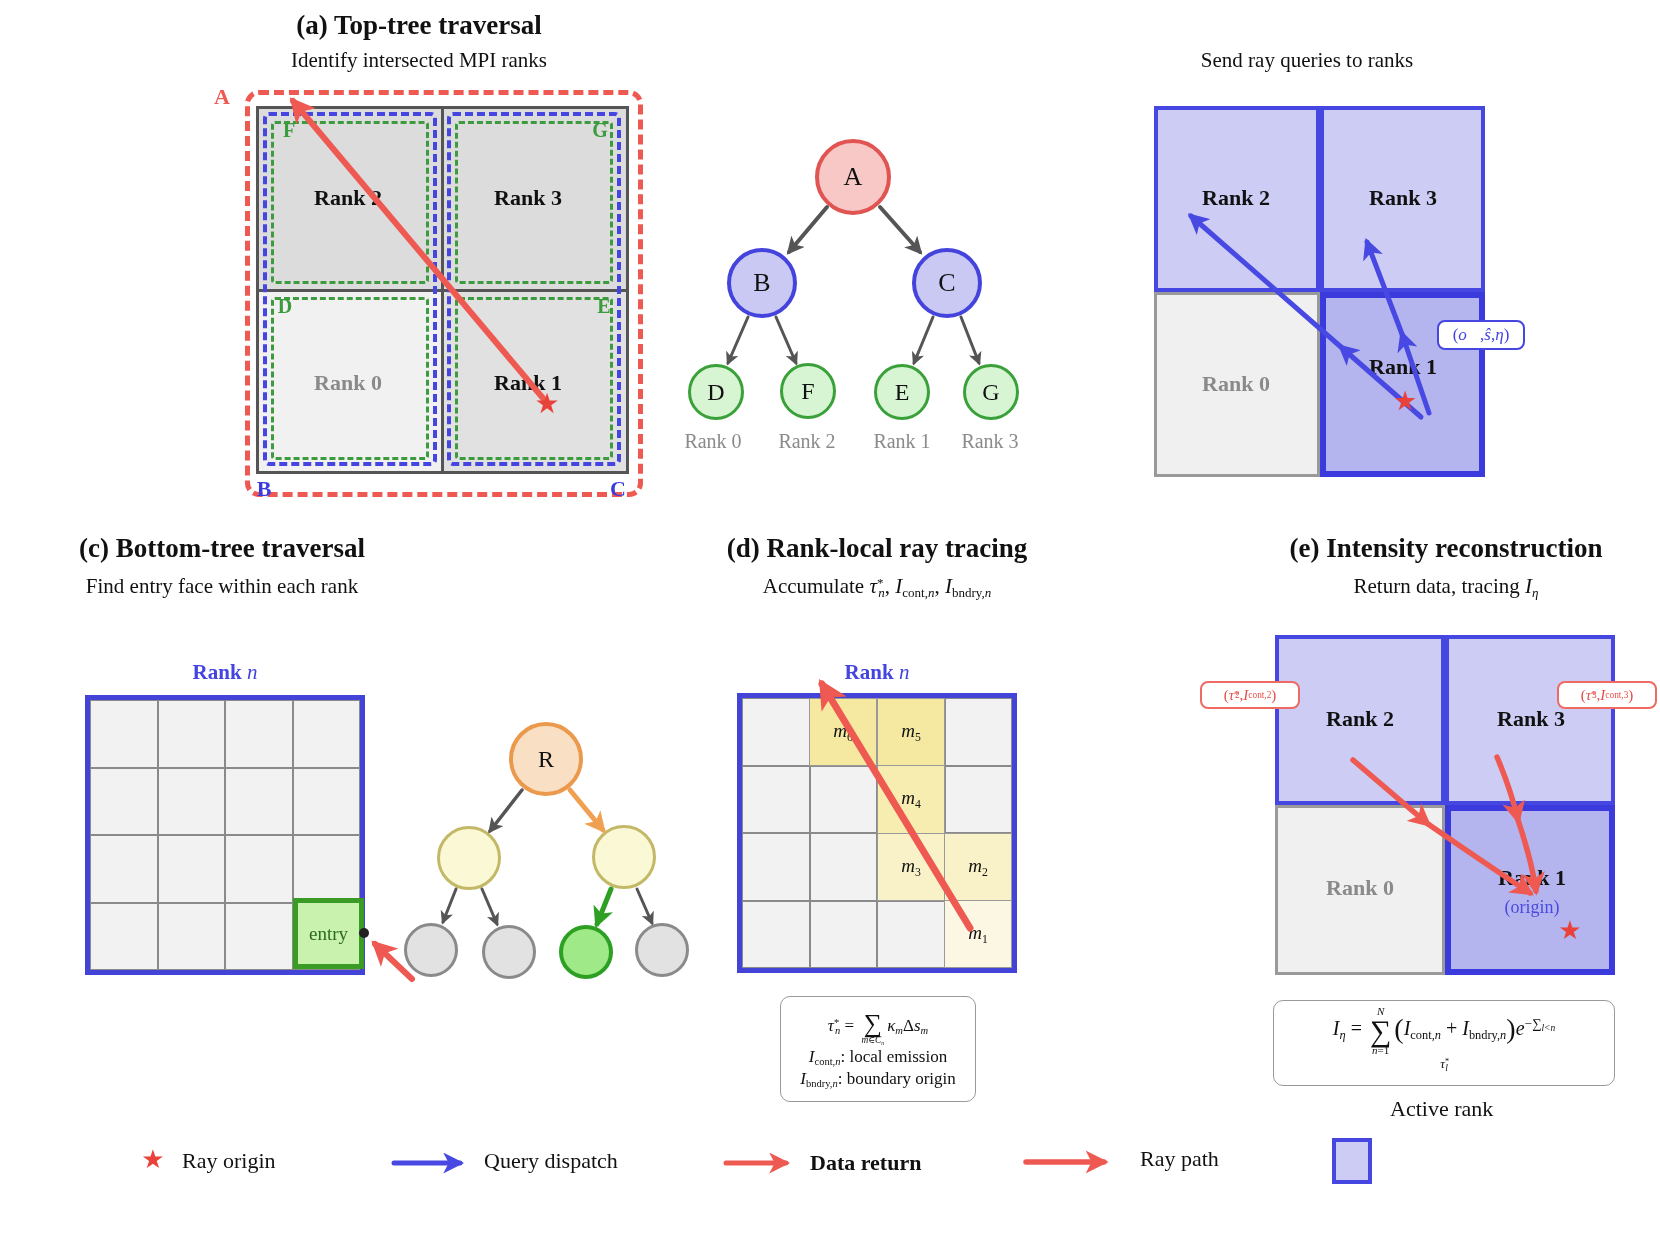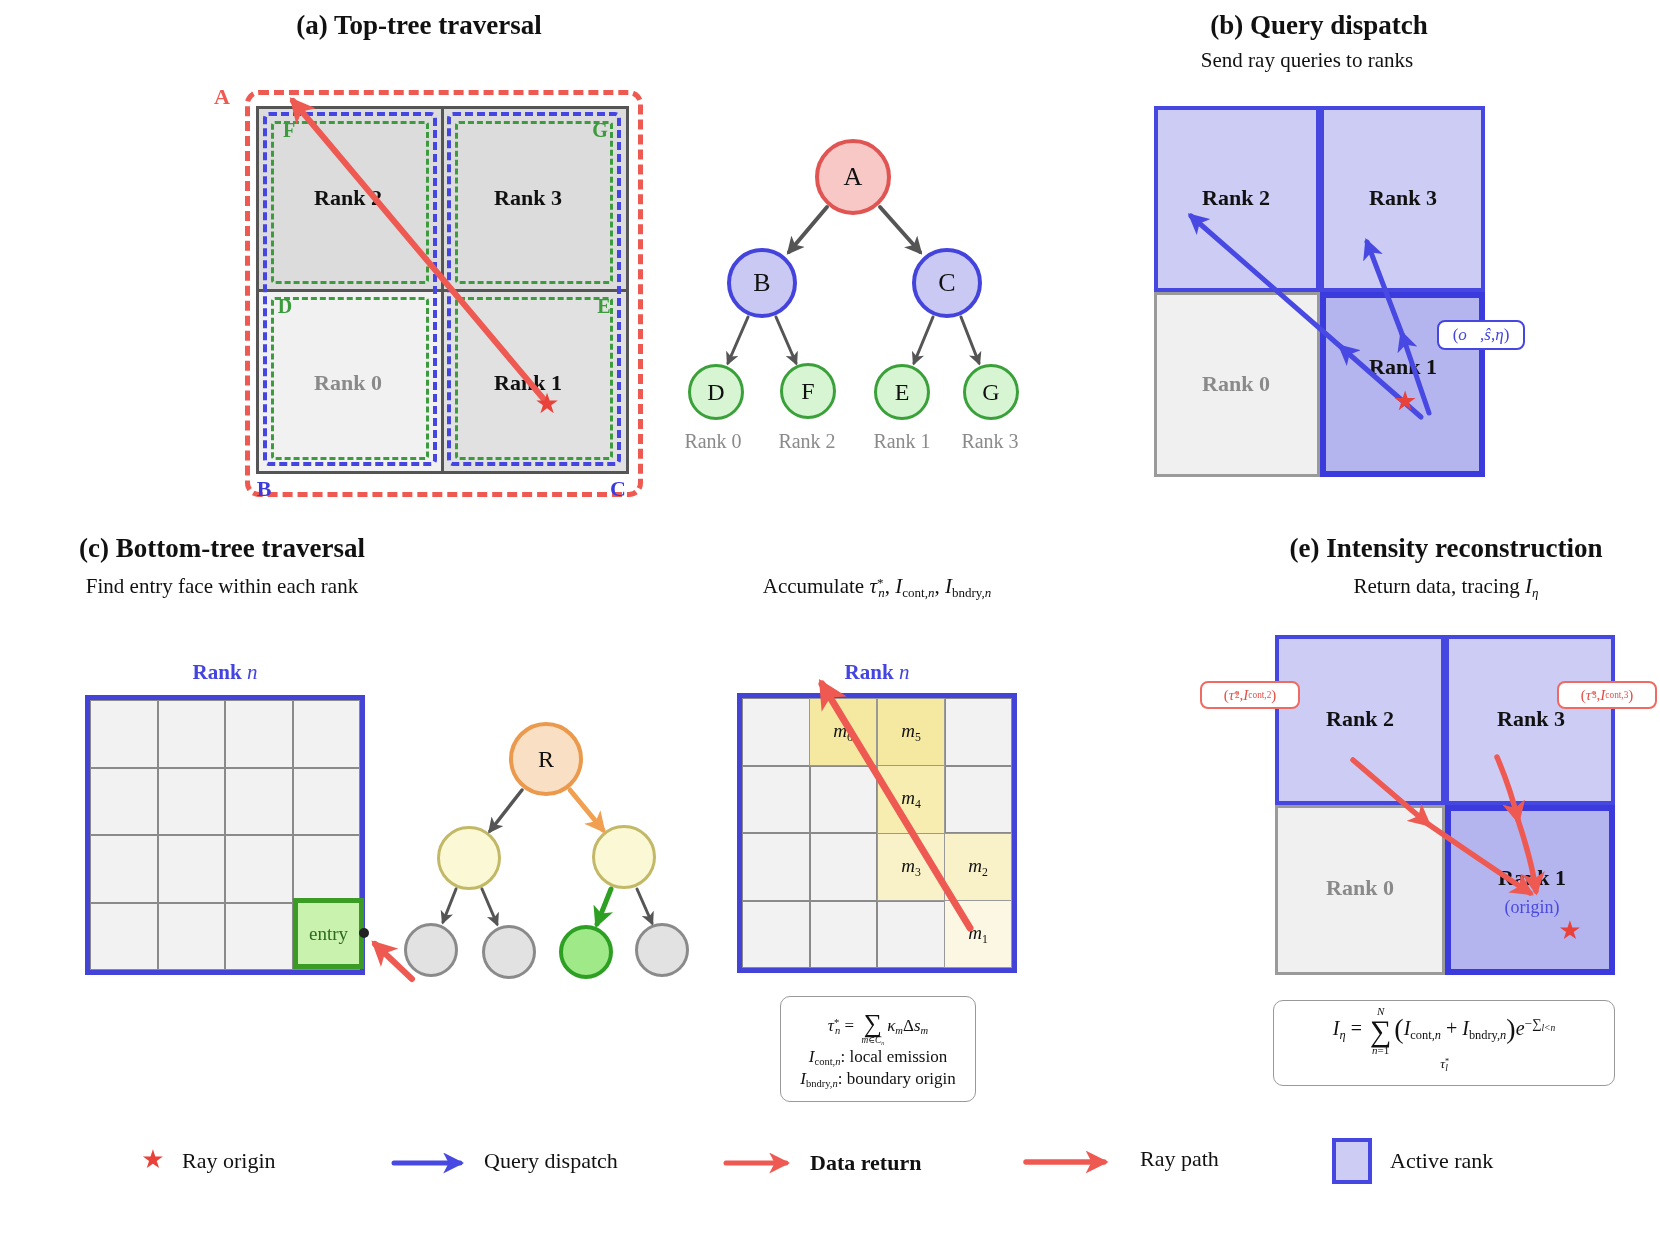--- a/index.html
+++ b/index.html
@@ -105,20 +105,21 @@
 
     <g stroke="#ee5a52" stroke-width="5.5" fill="none" stroke-linecap="round">
       <path d="M1353,760 Q1396,797 1428,824" marker-end="url(#ar-red)"></path>
       <path d="M1428,824 Q1492,868 1530,893" marker-end="url(#ar-red)"></path>
       <path d="M1497,757 Q1511,790 1518,820" marker-end="url(#ar-red)"></path>
       <path d="M1518,820 Q1532,862 1536,891" marker-end="url(#ar-red)"></path>
     </g>
   </svg>
 
   <div class="title" style="left:139px;top:10px;">(a) Top-tree traversal</div>
+  <div class="subtitle" style="left:139px;top:48px;">Identify intersected MPI ranks</div>
 
   <div class="dashbox" style="left:245px;top:90px;width:398px;height:407px;border:5px dashed #ee5a52;border-radius:14px;"></div>
   <div class="clabel red-t" style="left:222px;top:97px;">A</div>
 
   <div class="abs" style="left:256px;top:106px;width:373px;height:368px;border:3px solid #555;background:#555;display:grid;grid-template-columns:1fr 1fr;grid-template-rows:1fr 1fr;gap:3px;box-sizing:border-box;">
     <div style="background:#dcdcdc;"></div>
     <div style="background:#dcdcdc;"></div>
     <div style="background:#f1f1f1;"></div>
     <div style="background:#e1e1e1;"></div>
   </div>
@@ -165,21 +166,20 @@
       <span>E</span>
     </div>
   <div class="tnode" style="left:991px;top:392px;width:56px;height:56px;border:3px solid #3aa13a;background:#d7f5d3;font-size:24px;">
       <span>G</span>
     </div>
   <div class="clabel gray" style="left:713px;top:441px;font-size:20px;">Rank 0</div>
   <div class="clabel gray" style="left:807px;top:441px;font-size:20px;">Rank 2</div>
   <div class="clabel gray" style="left:902px;top:441px;font-size:20px;">Rank 1</div>
   <div class="clabel gray" style="left:990px;top:441px;font-size:20px;">Rank 3</div>
 
-  <div class="title" style="left:1039px;top:10px;">(b) Query dispatch</div>
   <div class="subtitle" style="left:1027px;top:48px;">Send ray queries to ranks</div>
 
   <div class="quad" style="left:1154px;top:106px;width:166px;height:186px;background:#ccccf5;border:4px solid #4646e0;"></div>
   <div class="quad" style="left:1320px;top:106px;width:165px;height:186px;background:#ccccf5;border:4px solid #4646e0;"></div>
   <div class="quad" style="left:1154px;top:292px;width:166px;height:185px;background:#f0f0f0;border:3px solid #9a9a9a;"></div>
   <div class="quad" style="left:1320px;top:292px;width:165px;height:185px;background:#b4b4ef;border:6px solid #3b3bdd;"></div>
 
   <div class="clabel rank-label" style="left:1236px;top:198px;">Rank 2</div>
   <div class="clabel rank-label" style="left:1403px;top:198px;">Rank 3</div>
   <div class="clabel rank-label gray" style="left:1236px;top:384px;">Rank 0</div>
@@ -226,20 +226,21 @@
   <div class="tnode" style="left:546px;top:759px;width:74px;height:74px;border:4px solid #eb9a4d;background:#f9dfc4;font-size:24px;">
       <span>R</span>
     </div>
   <div class="tnode" style="left:469px;top:858px;width:64px;height:64px;border:3px solid #c2b866;background:#fbf8d6;"></div>
   <div class="tnode" style="left:624px;top:857px;width:64px;height:64px;border:3px solid #c2b866;background:#fbf8d6;"></div>
   <div class="tnode" style="left:431px;top:950px;width:54px;height:54px;border:3px solid #8a8a8a;background:#e2e2e2;"></div>
   <div class="tnode" style="left:509px;top:952px;width:54px;height:54px;border:3px solid #8a8a8a;background:#e2e2e2;"></div>
   <div class="tnode" style="left:586px;top:952px;width:54px;height:54px;border:4px solid #2da023;background:#a0e988;"></div>
   <div class="tnode" style="left:662px;top:950px;width:54px;height:54px;border:3px solid #8a8a8a;background:#e2e2e2;"></div>
 
+  <div class="title" style="left:597px;top:533px;">(d) Rank-local ray tracing</div>
   <div class="subtitle" style="left:597px;top:574px;"><span class="sg-t">Accumulate </span><span class="sg-i">τ</span><span class="sg-sup">*</span><span class="sg-tsubi">n</span><span class="sg-t">, </span><span class="sg-i">I</span><span class="sg-sub">cont,</span><span class="sg-subi">n</span><span class="sg-t">, </span><span class="sg-i">I</span><span class="sg-sub">bndry,</span><span class="sg-subi">n</span></div>
   <div class="clabel blue-t" style="left:877px;top:672px;font-size:21px;"><span class="sg-b">Rank </span><span class="sg-i">n</span></div>
 
   <div class="cellgrid" style="left:737px;top:693px;width:280px;height:280px;">
     <div class="cell"></div>
       <div class="cell"></div>
       <div class="cell"></div>
       <div class="cell"></div>
     <div class="cell"></div>
       <div class="cell"></div>
@@ -340,15 +341,15 @@
     <line x1="4" y1="12" x2="64" y2="12" stroke="#ee5a52" stroke-width="5" stroke-linecap="round" marker-end="url(#ar-red)"></line>
   </svg>
   <div class="legend-label" style="left:810px;top:1150px;font-weight:bold;">Data return</div>
 
   <svg class="abs" style="left:1022px;top:1149px;" width="100" height="26">
     <line x1="4" y1="13" x2="82" y2="13" stroke="#ee5a52" stroke-width="5.5" stroke-linecap="round" marker-end="url(#ar-red)"></line>
   </svg>
   <div class="legend-label" style="left:1140px;top:1146px;">Ray path</div>
 
   <div class="swatch" style="left:1332px;top:1138px;width:40px;height:46px;"></div>
-  <div class="legend-label" style="left:1390px;top:1148px;">Active rank</div>
+  <div class="legend-label" style="left:1390px;top:1096px;">Active rank</div>
 
 </div>
 
 </body></html>

